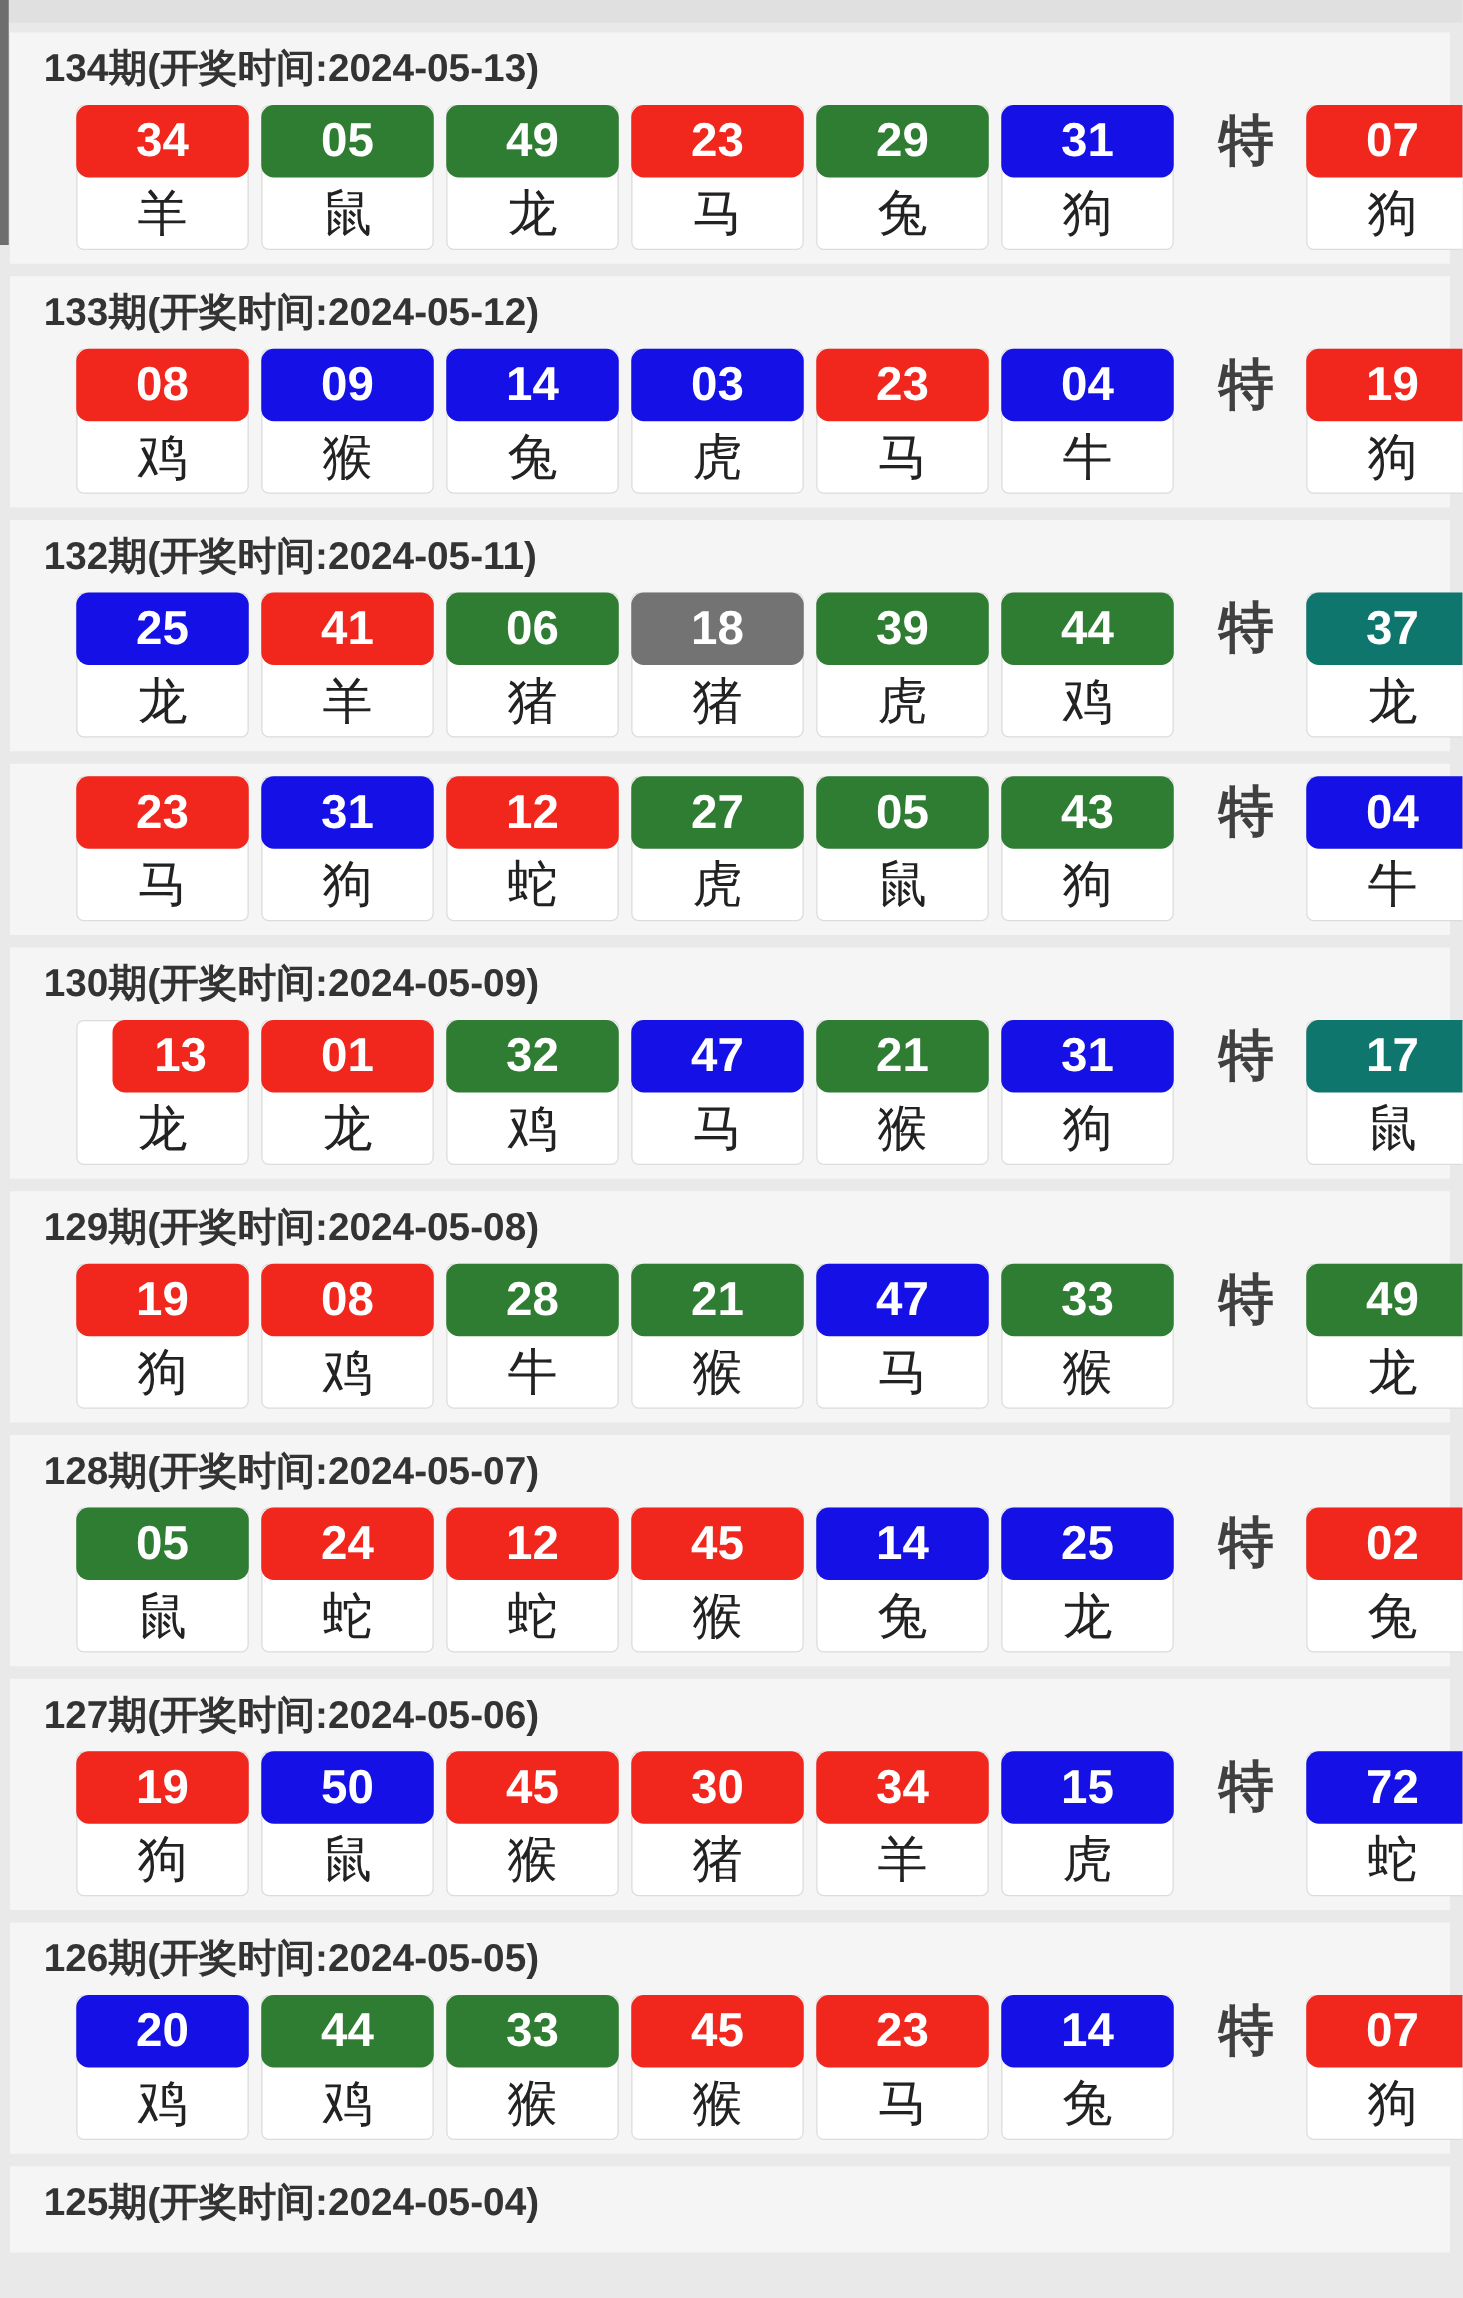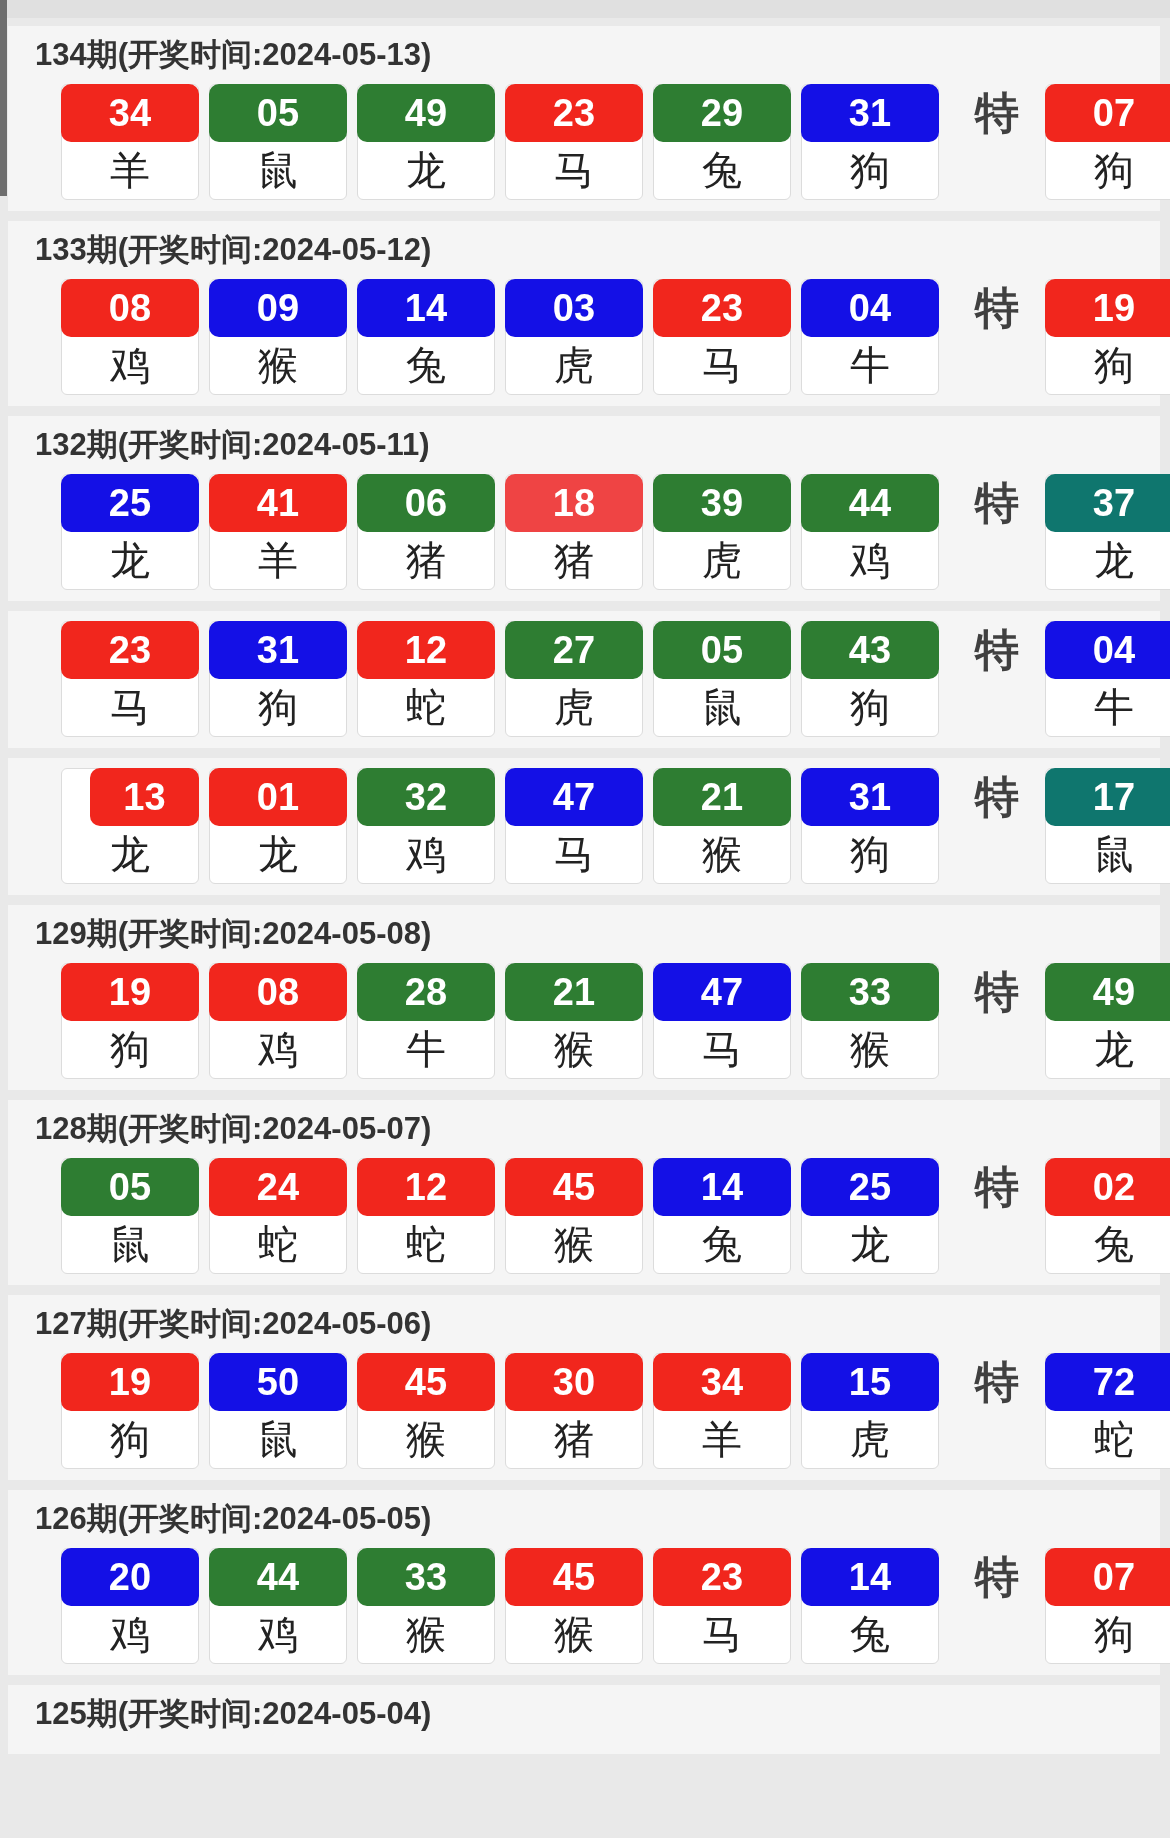--- a/index.html
+++ b/index.html
@@ -139,21 +139,21 @@
         </div>
         <div class="cell">
           <div class="ball" style="background: rgb(241, 38, 29);">41</div>
           <div class="zodiac">羊</div>
         </div>
         <div class="cell">
           <div class="ball" style="background: rgb(46, 125, 50);">06</div>
           <div class="zodiac">猪</div>
         </div>
         <div class="cell">
-          <div class="ball" style="background: #ef4444;">18</div>
+          <div class="ball" style="background: #737373;">18</div>
           <div class="zodiac">猪</div>
         </div>
         <div class="cell">
           <div class="ball" style="background: rgb(46, 125, 50);">39</div>
           <div class="zodiac">虎</div>
         </div>
         <div class="cell">
           <div class="ball" style="background: rgb(46, 125, 50);">44</div>
           <div class="zodiac">鸡</div>
         </div>
@@ -193,20 +193,21 @@
         </div>
         <div class="te">特</div>
         <div class="cell special-cell">
           <div class="ball" style="background: rgb(20, 16, 230);">04</div>
           <div class="zodiac">牛</div>
         </div>
       </div>
   </section>
 
   <section class="group">
+    <h2 class="title">130期(开奖时间:2024-05-09)</h2>
     <div class="row">
         <div class="cell">
           <div class="ball" style="background: rgb(241, 38, 29); margin-left: 28px;">13</div>
           <div class="zodiac">龙</div>
         </div>
         <div class="cell">
           <div class="ball" style="background: rgb(241, 38, 29);">01</div>
           <div class="zodiac">龙</div>
         </div>
         <div class="cell">

